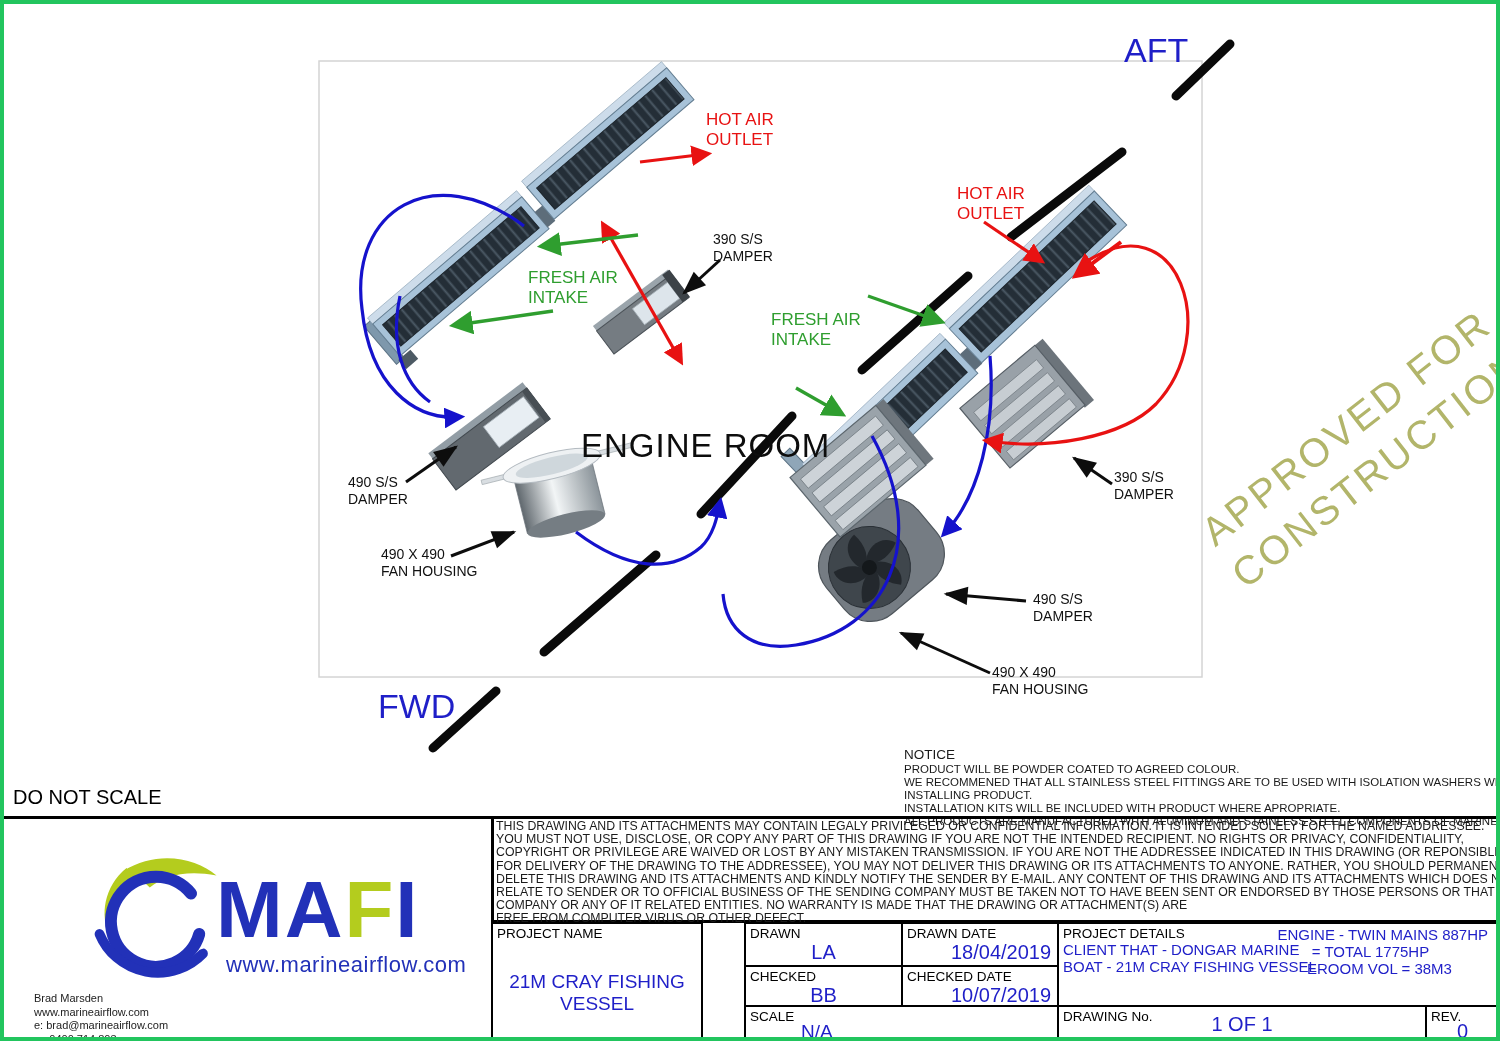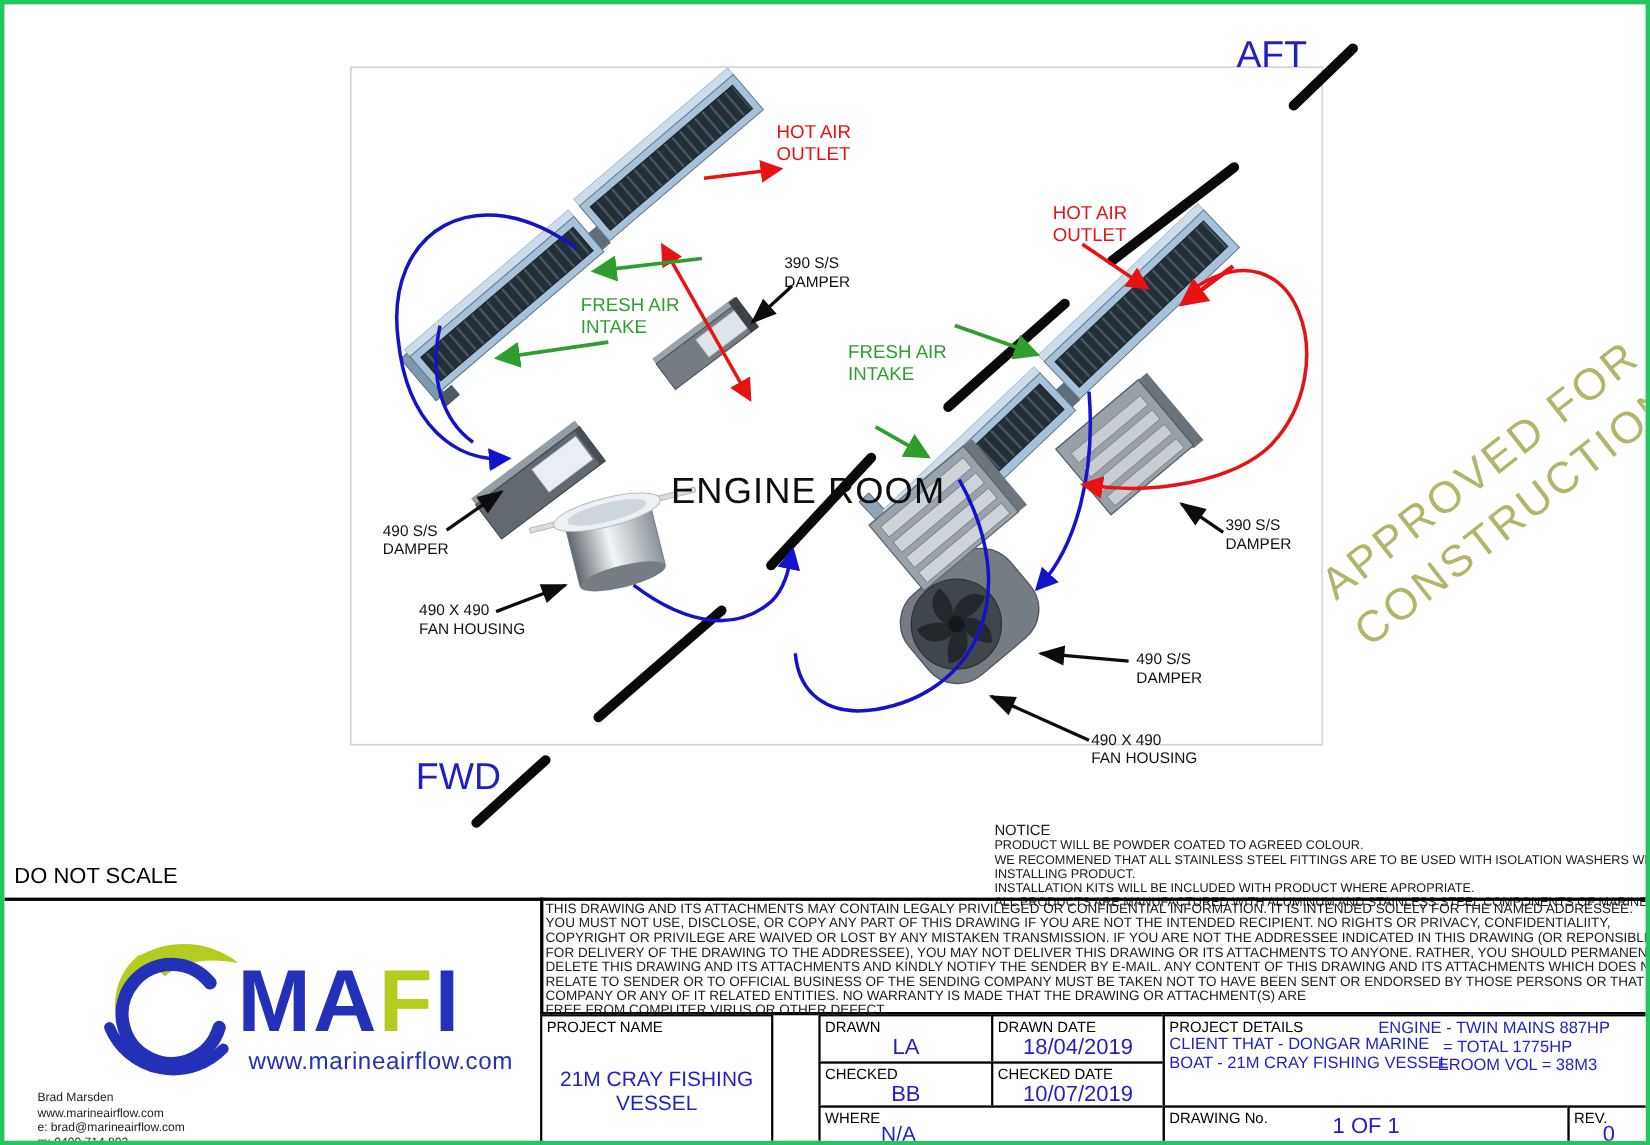--- a/index.html
+++ b/index.html
@@ -25,21 +25,21 @@
   .notice [data-bind-list] div{font-size:11.5px;line-height:13px;white-space:nowrap;}
   .disclaimer{position:absolute;left:492px;top:816px;color:#1a1a1a;}
   .disclaimer div{font-size:12.3px;line-height:13.2px;white-space:nowrap;}
   
   .hline,.vline{position:absolute;background:#000;}
   
   .cell{position:absolute;border:2.5px solid #000;box-sizing:border-box;background:#fff;}
   .cell .cl{font-size:13.5px;color:#000;padding:2px 0 0 4px;}
   .blue{color:#1f1fc8;}
   .val{font-size:20px;text-align:center;}
-  .val-r{font-size:20px;text-align:center;padding-right:0;}
+  .val-r{font-size:20px;text-align:left;padding-right:0;margin-left:48px;}
   
   .brand{position:absolute;left:212px;top:860px;font-size:80px;font-weight:bold;letter-spacing:2px;}
   .brand .lime{color:#b4cc1e;}
   .brand .b{color:#2231b8;text-align:center;}
   .site{position:absolute;left:222px;top:948px;font-size:22px;color:#2231b8;letter-spacing:.5px;}
   .contact{position:absolute;left:30px;top:988px;color:#222;}
   .contact div{font-size:11px;line-height:13.5px;white-space:nowrap;}
   .pd-line{font-size:15px;white-space:nowrap;}
 </style>
 </head>
@@ -187,21 +187,21 @@
       <line x1="402" y1="478" x2="452" y2="443" marker-end="url(#mBlack)"></line>
       <line x1="447" y1="552" x2="510" y2="528" marker-end="url(#mBlack)"></line>
       <line x1="1108" y1="480" x2="1070" y2="454" marker-end="url(#mBlack)"></line>
       <line x1="1022" y1="597" x2="942" y2="590" marker-end="url(#mBlack)"></line>
       <line x1="986" y1="669" x2="897" y2="629" marker-end="url(#mBlack)"></line>
     </g>
   </svg>
 
   <div class="lbl dir" style="left:1120px;top:26px" data-bind="annotations.aft">AFT</div>
   <div class="lbl dir" style="left:374px;top:682px" data-bind="annotations.fwd">FWD</div>
-  <div class="lbl engine-room" style="left:606px;top:423px" data-bind="annotations.engine_room">ENGINE ROOM</div>
+  <div class="lbl engine-room" style="left:577px;top:423px" data-bind="annotations.engine_room">ENGINE ROOM</div>
 
   <div class="lbl lbl-red" style="left:702px;top:106px">
     <div data-bind="annotations.hot_air_outlet.l1">HOT AIR</div>
     <div data-bind="annotations.hot_air_outlet.l2">OUTLET</div>
   </div>
   <div class="lbl lbl-red" style="left:953px;top:180px">
     <div data-bind="annotations.hot_air_outlet.l1">HOT AIR</div>
     <div data-bind="annotations.hot_air_outlet.l2">OUTLET</div>
   </div>
 
@@ -305,29 +305,29 @@
   </div>
   <div class="cell" style="left:740px;top:961px;width:159px;height:42px">
     <div class="cl" data-bind="title_block.checked_label">CHECKED</div>
     <div class="blue val" data-bind="title_block.checked">BB</div>
   </div>
   <div class="cell" style="left:897px;top:961px;width:158px;height:42px">
     <div class="cl" data-bind="title_block.checked_date_label">CHECKED DATE</div>
     <div class="blue val-r" data-bind="title_block.checked_date">10/07/2019</div>
   </div>
   <div class="cell" style="left:740px;top:1001px;width:315px;height:35px">
-    <div class="cl" data-bind="title_block.scale_label">WHERE</div>
+    <div class="cl" data-bind="title_block.scale_label">SCALE</div>
     <div class="blue" style="font-size:19px;padding-left:55px;margin-top:-3px" data-bind="title_block.scale">N/A</div>
   </div>
   <div class="cell" style="left:1053px;top:918px;width:443px;height:85px">
     <div class="cl" data-bind="title_block.project_details_label">PROJECT DETAILS</div>
     <div class="blue pd-line" style="padding-left:4px" data-bind="title_block.client_line">CLIENT THAT - DONGAR MARINE</div>
     <div class="blue pd-line" style="padding-left:4px" data-bind="title_block.boat_line">BOAT - 21M CRAY FISHING VESSEL</div>
     <div class="abs" style="right:10px;top:2px;width:235px">
-      <div class="blue pd-line" style="" data-bind="title_block.engine_line1">ENGINE - TWIN MAINS 887HP</div>
+      <div class="blue pd-line" style="text-align:right" data-bind="title_block.engine_line1">ENGINE - TWIN MAINS 887HP</div>
       <div class="blue pd-line" style="text-align:center" data-bind="title_block.engine_line2">= TOTAL 1775HP</div>
       <div class="blue pd-line" style="text-align:center;padding-left:18px" data-bind="title_block.engine_line3">EROOM VOL = 38M3</div>
     </div>
   </div>
   <div class="cell" style="left:1053px;top:1001px;width:370px;height:35px">
     <div class="cl abs" data-bind="title_block.drawing_no_label">DRAWING No.</div>
     <div class="blue val" style="padding-top:6px" data-bind="title_block.drawing_no">1 OF 1</div>
   </div>
   <div class="cell" style="left:1421px;top:1001px;width:75px;height:35px">
     <div class="cl" data-bind="title_block.rev_label">REV.</div>

